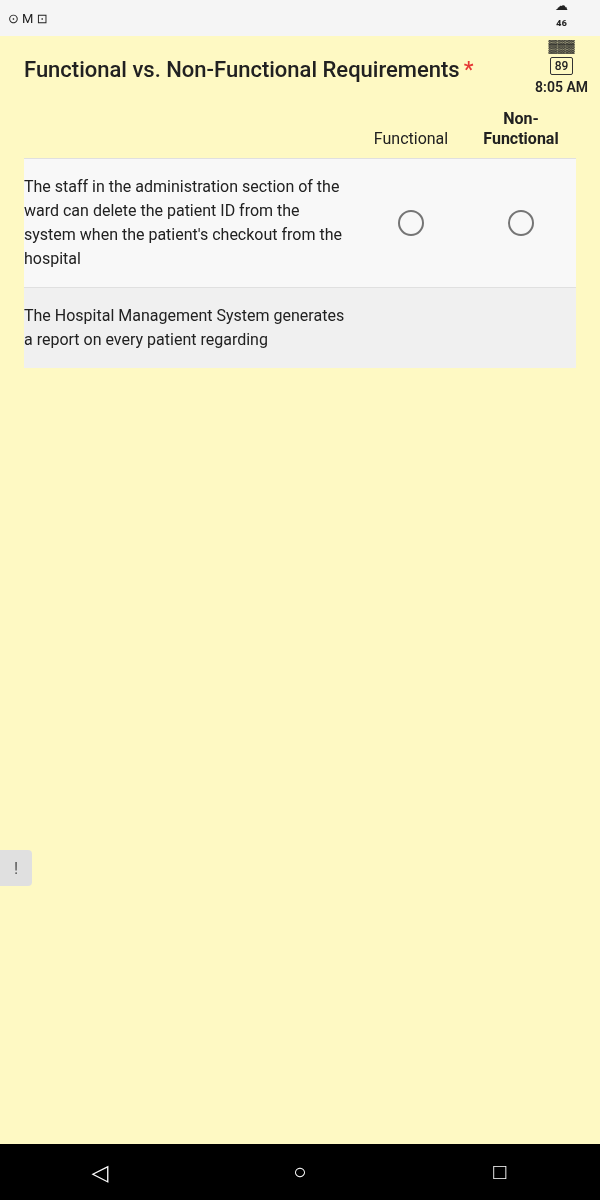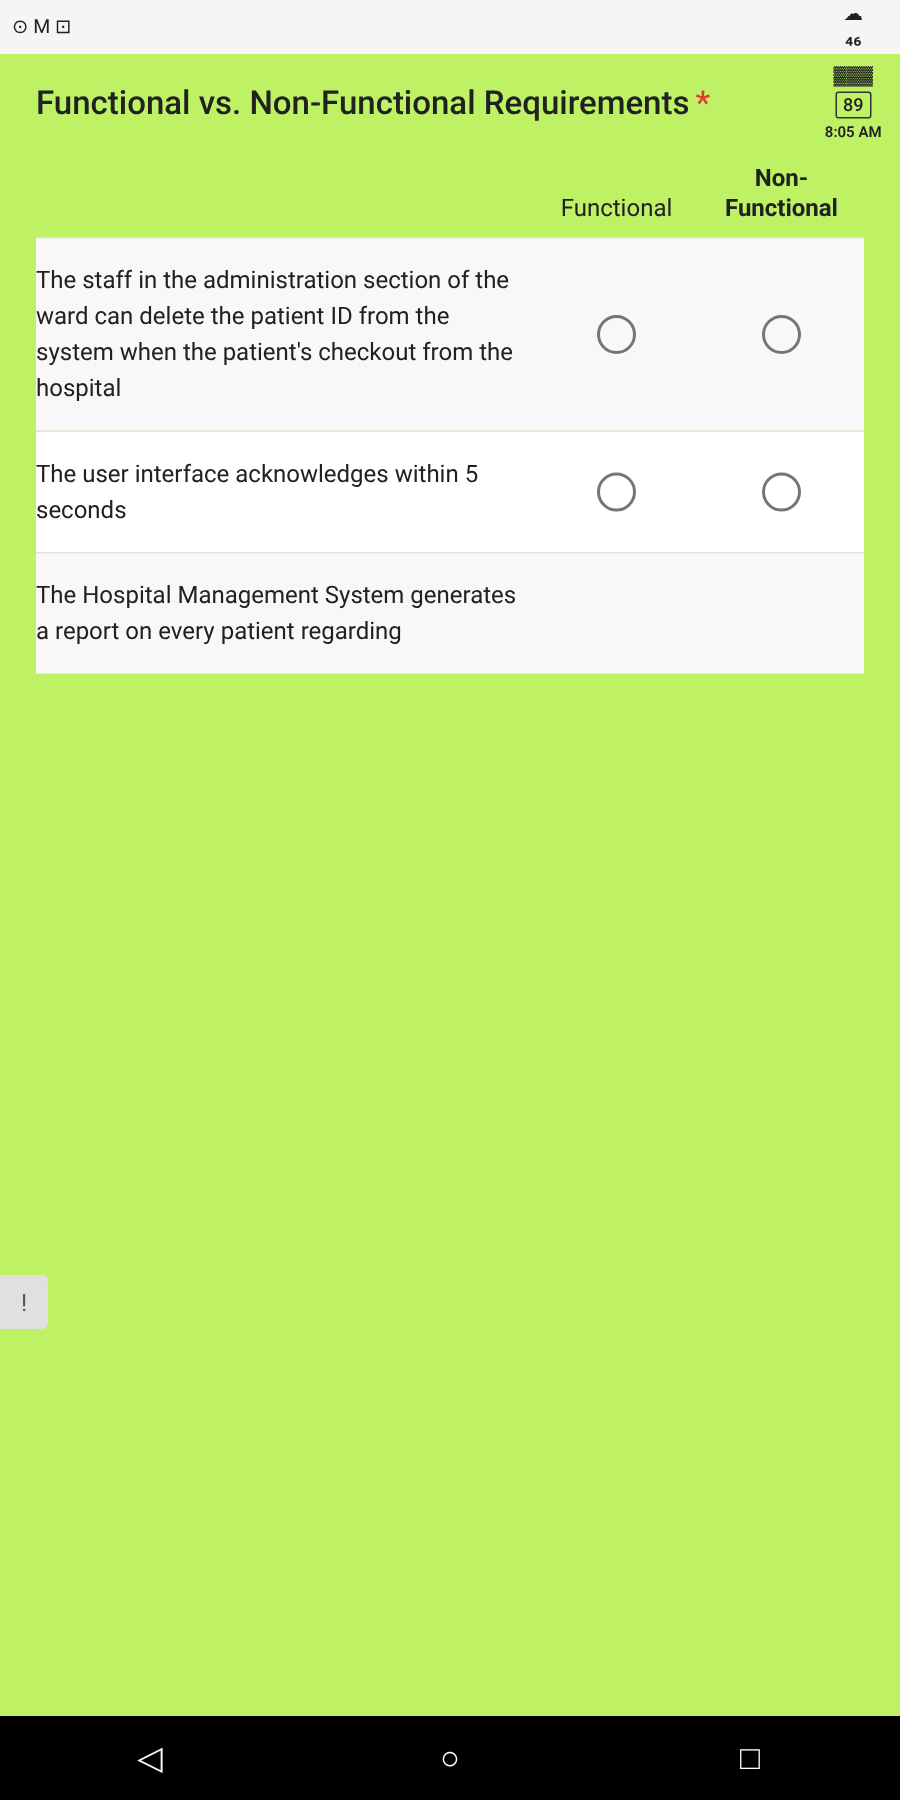--- a/index.html
+++ b/index.html
@@ -41,21 +41,21 @@
       align-items: center;
       gap: 4px;
       font-size: 13px;
       font-weight: 500;
       color: #222;
       flex-direction: column;
     }
 
     
     .main-content {
-      background-color: #bef264;
+      background-color: #fef9c3;
       margin: 0;
       padding: 20px 24px 20px 24px;
       min-height: 1140px;
     }
 
     .page-title {
       font-size: 22px;
       font-weight: 500;
       color: #212121;
       line-height: 1.3;
@@ -199,21 +199,21 @@
   <div class="status-bar-right">
     <span style="font-size:12px;">1.3 K/s</span>
     <span style="font-size:13px;">🌙</span>
     <span style="font-size:13px;">👁</span>
     <span style="font-size:13px;">☁</span>
     <span style="font-size:15px;">⁴⁶</span>
     <span style="font-size:12px;">▓▓▓</span>
     <span style="font-size:12px; border:1.5px solid #333; padding:1px 4px; border-radius:2px;">
       <span>89</span>
     </span>
-    <span style="font-weight:600;font-size:10px;">8:05 AM</span>
+    <span style="font-weight:600;font-size:14px;">8:05 AM</span>
   </div>
 </div>
 
 <div class="main-content">
 
   <div class="page-title">
     <span>Functional vs. Non-Functional Requirements</span><span class="required-star">*</span>
   </div>
 
   <div class="table-header-row">
@@ -232,31 +232,20 @@
       <span>The staff in the administration section of the ward can delete the patient ID from the system when the patient's checkout from the hospital</span>
     </div>
     <div class="radio-cell">
       <input type="radio" class="radio-btn" name="req1" style="">
     </div>
     <div class="radio-cell">
       <input type="radio" class="radio-btn" name="req1" style="">
     </div>
   </div>
 
-  <div class="table-row" style="background-color:#ffffff;">
-    <div class="row-description">
-      <span>The user interface acknowledges within 5 seconds</span>
-    </div>
-    <div class="radio-cell">
-      <input type="radio" class="radio-btn" name="req2" style="">
-    </div>
-    <div class="radio-cell">
-      <input type="radio" class="radio-btn" name="req2" style="">
-    </div>
-  </div>
 
   <div class="table-row">
     <div class="row-description">
       <span>The Hospital Management System generates a report on every patient regarding</span>
     </div>
     <div class="radio-cell">
       
     </div>
     <div class="radio-cell">
       

